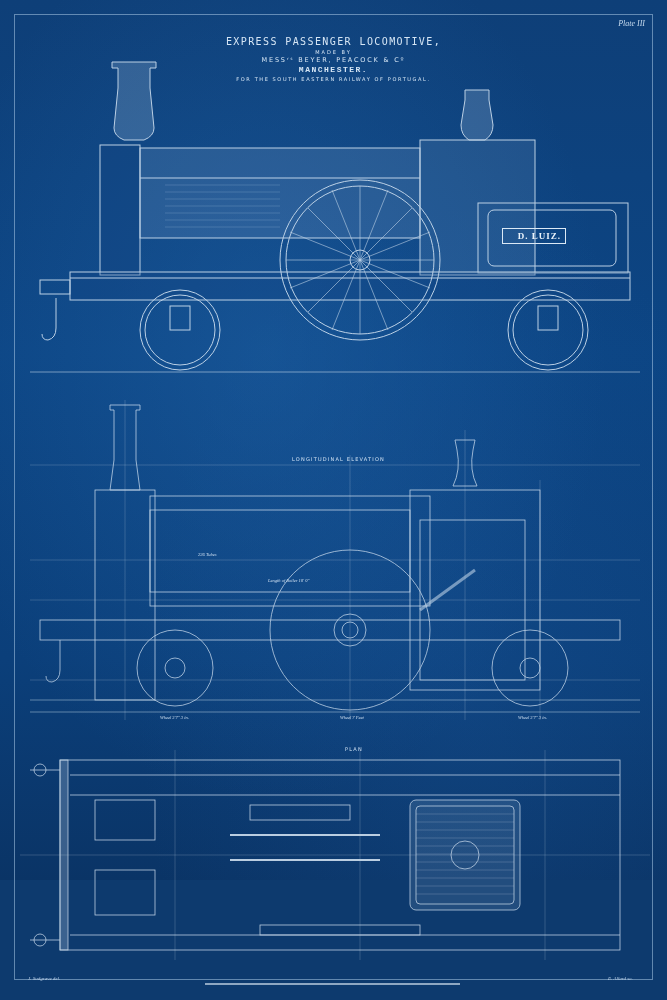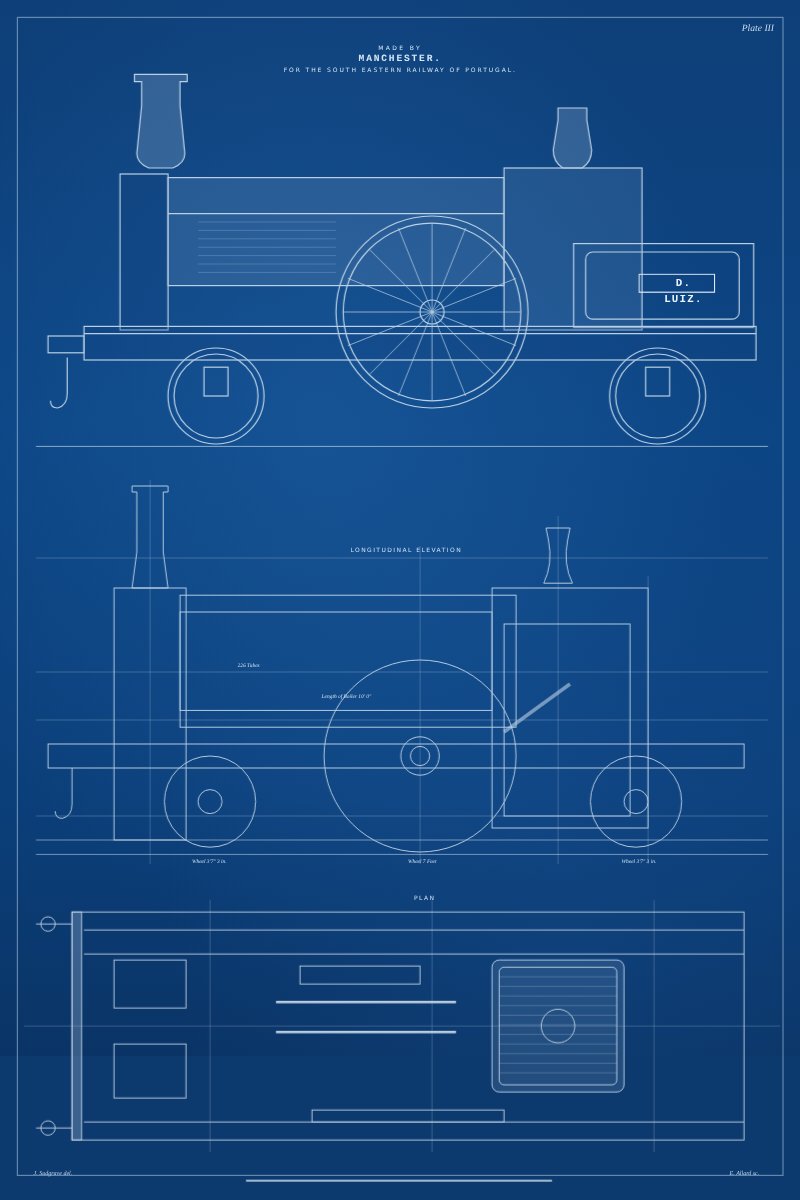--- a/index.html
+++ b/index.html
@@ -14,31 +14,33 @@
   .title-block{position:absolute;left:0;top:36px;width:667px;text-align:center;color:#d6e6f5;}
   .t1{font-size:10px;letter-spacing:1.4px;font-family:"DejaVu Sans Mono",monospace;}
   .t2{font-size:5px;letter-spacing:2px;margin-top:2px;font-family:"DejaVu Sans",sans-serif;}
   .t3{font-size:6.5px;letter-spacing:1.8px;margin-top:1px;font-family:"DejaVu Sans",sans-serif;}
   .t4{font-size:8px;letter-spacing:1.5px;font-weight:bold;margin-top:1px;font-family:Liberation Mono, monospace;}
   .t5{font-size:5px;letter-spacing:1.6px;margin-top:2px;font-family:"DejaVu Sans",sans-serif;}
   .label{position:absolute;color:#cfe0f2;font-size:5px;letter-spacing:1.2px;font-family:"DejaVu Sans",sans-serif;}
   .wlabel{position:absolute;color:#cfe0f2;font-size:4.5px;font-style:italic;}
   .sig{position:absolute;color:#c4d8ee;font-size:5px;font-style:italic;}
   svg{position:absolute;left:0;top:0;}
-  .nameplate{position:absolute;left:532px;top:228px;width:64px;height:16px;border:1px solid #dbe9f6;box-sizing:border-box;color:#eaf3fb;font-size:9px;font-weight:bold;letter-spacing:1px;text-align:center;line-height:14px;font-family:Liberation Mono, monospace;padding-left:11px;}
+  .nameplate{position:absolute;left:502px;top:228px;width:64px;height:16px;border:1px solid #dbe9f6;box-sizing:border-box;color:#eaf3fb;font-size:9px;font-weight:bold;letter-spacing:1px;text-align:center;line-height:14px;font-family:Liberation Serif, serif;padding-left:11px;}
 </style>
 </head>
 <body>
 
 <div class="sheet">
   <div class="frame"></div>
   <div class="plate">Plate III</div>
 
   <div class="title-block">
+    <div class="t1">EXPRESS PASSENGER LOCOMOTIVE,</div>
     <div class="t2">MADE BY</div>
+    <div class="t3">MESSʳˢ BEYER, PEACOCK &amp; Cº</div>
     <div class="t4">MANCHESTER.</div>
     <div class="t5">FOR THE SOUTH EASTERN RAILWAY OF PORTUGAL.</div>
   </div>
 
   <svg width="667" height="1000" viewBox="0 0 667 1000">
     <g fill="none" stroke="#dbe9f6" stroke-width="1" opacity="0.85">
 
       <g>
 
         <path d="M112 62 h44 v6 h-6 v20 l4 40 q0 8 -10 12 h-20 q-10 -4 -10 -12 l4 -40 v-20 h-6z" fill="rgba(190,215,240,0.25)"></path>

